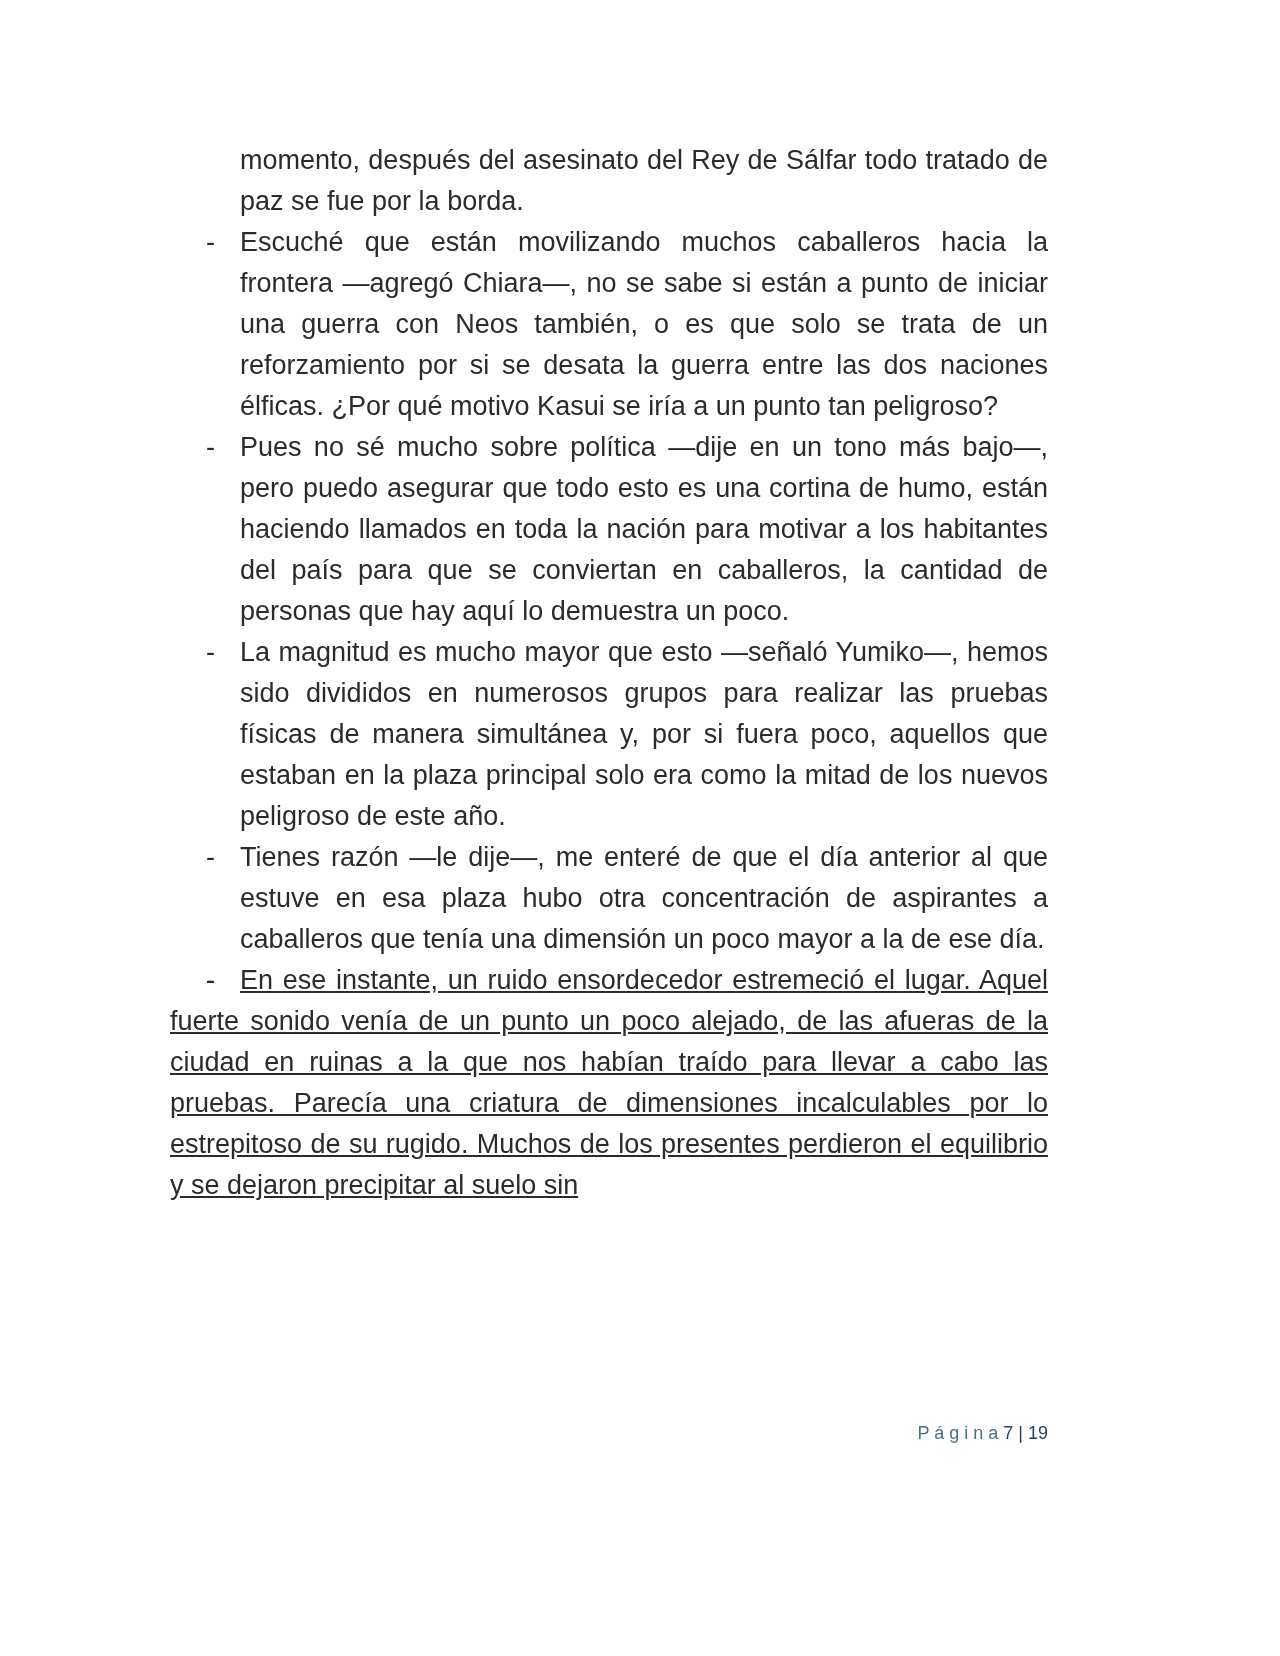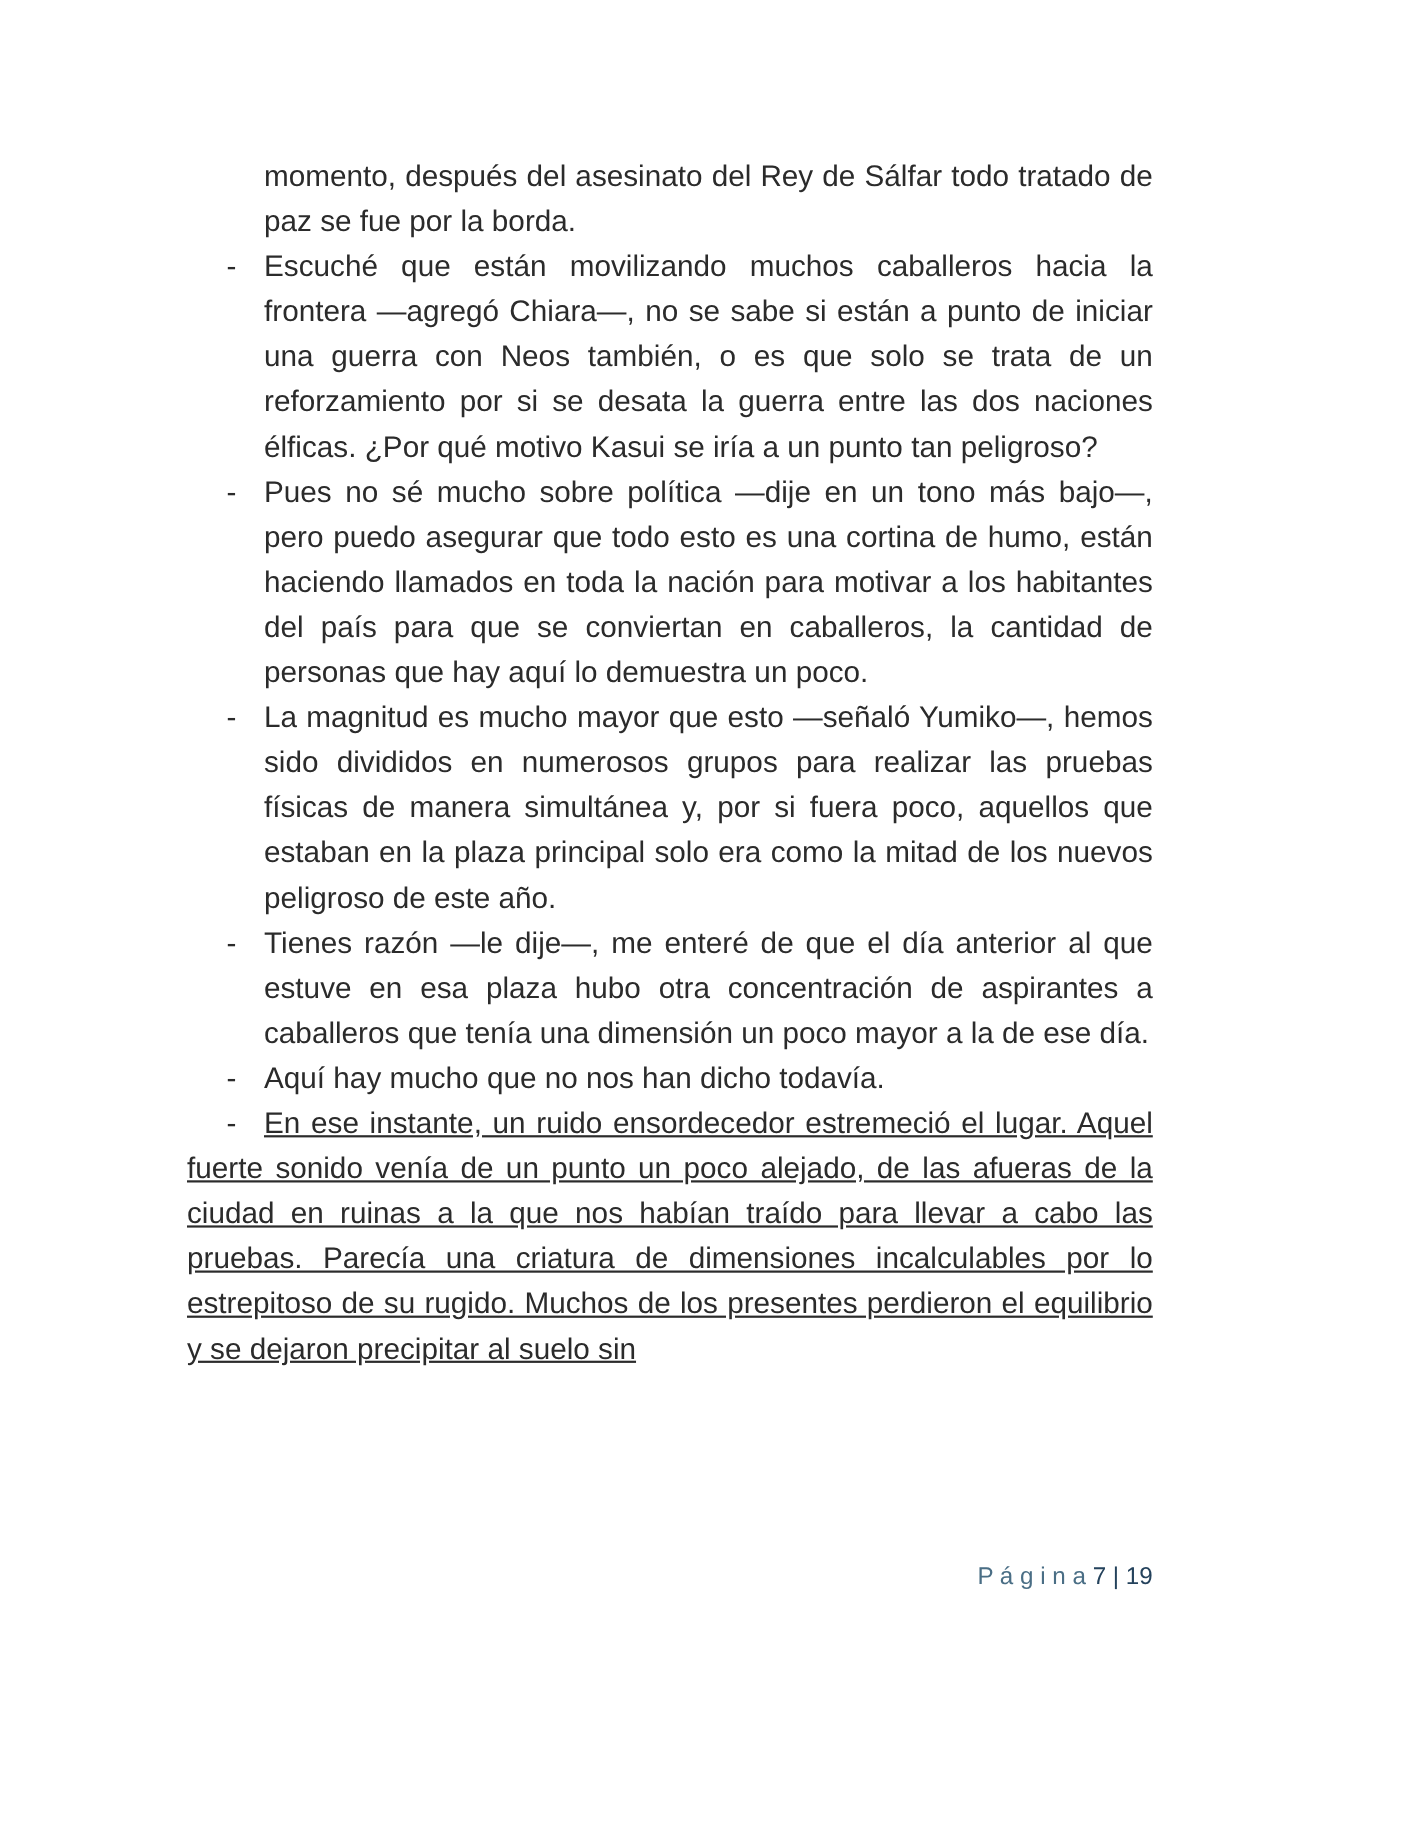--- a/index.html
+++ b/index.html
@@ -43,41 +43,41 @@
   .para.body-indent {
     text-indent: 70px;
     text-decoration: underline;
   }
   .footer {
     position: absolute;
     left: 170px;
     top: 1418px;
     width: 878px;
     text-align: right;
-    font-size: 22px;
+    font-size: 18px;
     line-height: 30px;
   }
   .footer .footer-label {
     color: #4a6e85;
   }
   .footer .footer-num {
     color: #24425c;
   }
 </style>
 </head>
 <body>
 
 <div class="page">
   <div class="text-block">
       <div class="para continuation"><span>momento, después del asesinato del Rey de Sálfar todo tratado de paz se fue por la borda.</span></div>
       <div class="para dialogue"><span class="dash">-</span><span>Escuché que están movilizando muchos caballeros hacia la frontera —agregó Chiara—, no se sabe si están a punto de iniciar una guerra con Neos también, o es que solo se trata de un reforzamiento por si se desata la guerra entre las dos naciones élficas. ¿Por qué motivo Kasui se iría a un punto tan peligroso?</span></div>
       <div class="para dialogue"><span class="dash">-</span><span>Pues no sé mucho sobre política —dije en un tono más bajo—, pero puedo asegurar que todo esto es una cortina de humo, están haciendo llamados en toda la nación para motivar a los habitantes del país para que se conviertan en caballeros, la cantidad de personas que hay aquí lo demuestra un poco.</span></div>
       <div class="para dialogue"><span class="dash">-</span><span>La magnitud es mucho mayor que esto —señaló Yumiko—, hemos sido divididos en numerosos grupos para realizar las pruebas físicas de manera simultánea y, por si fuera poco, aquellos que estaban en la plaza principal solo era como la mitad de los nuevos peligroso de este año.</span></div>
       <div class="para dialogue"><span class="dash">-</span><span>Tienes razón —le dije—, me enteré de que el día anterior al que estuve en esa plaza hubo otra concentración de aspirantes a caballeros que tenía una dimensión un poco mayor a la de ese día.</span></div>
-      <div class="para dialogue"><span class="dash">-</span><span>Aquí hay mucho que no nos han dicho todavía.</span></div>
+      <div class="para dialogue"><span class="dash">-</span></div>
       <div class="para dialogue"><span class="dash">-</span></div>
       <div class="para body-indent"><span>En ese instante, un ruido ensordecedor estremeció el lugar. Aquel fuerte sonido venía de un punto un poco alejado, de las afueras de la ciudad en ruinas a la que nos habían traído para llevar a cabo las pruebas. Parecía una criatura de dimensiones incalculables por lo estrepitoso de su rugido. Muchos de los presentes perdieron el equilibrio y se dejaron precipitar al suelo sin</span></div>
     </div>
   <div class="footer">
     <span class="footer-label">P á g i n a</span>
     <span class="footer-num">7 | 19</span>
   </div>
 </div>
 
 </body></html>

